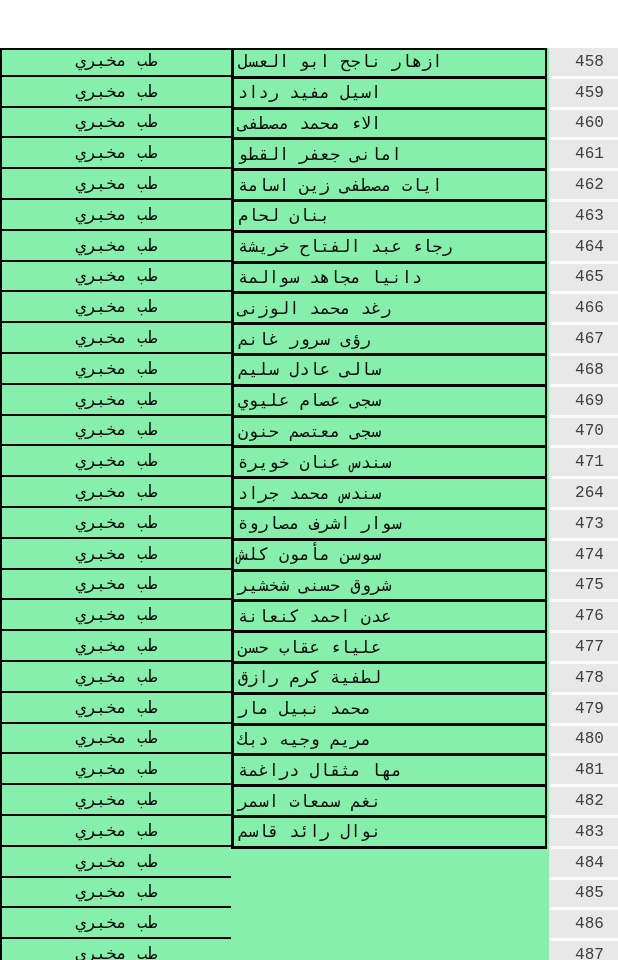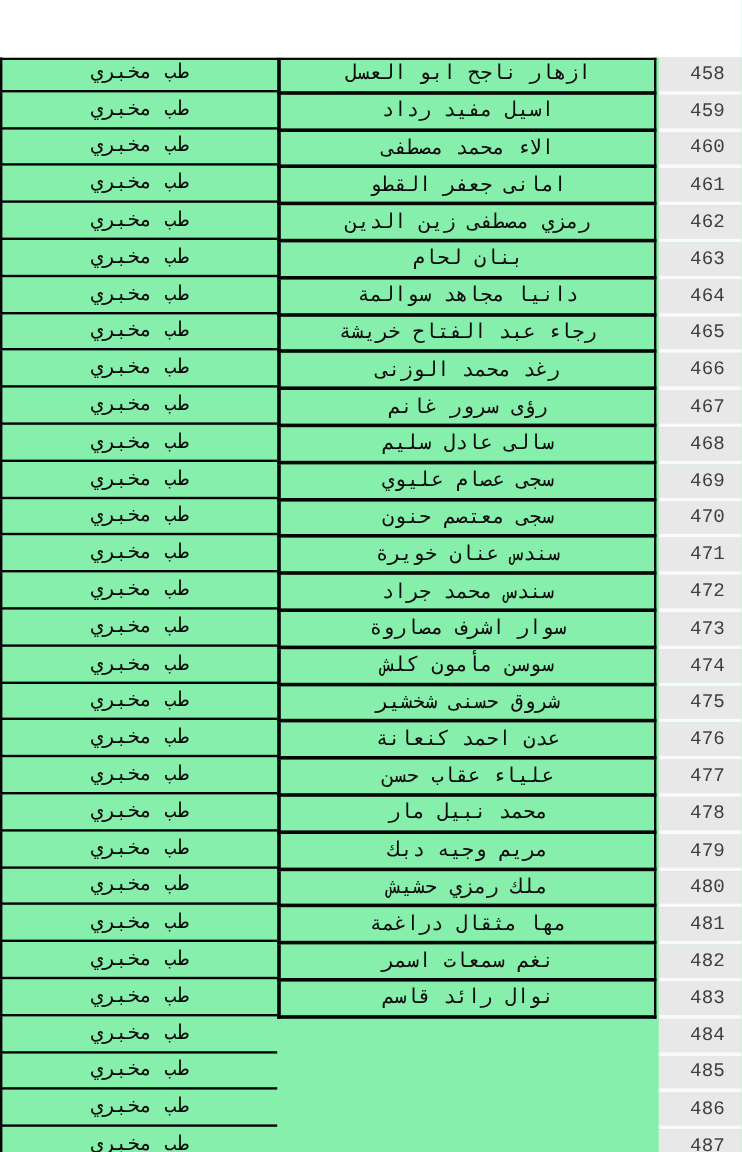--- a/index.html
+++ b/index.html
@@ -22,21 +22,21 @@
   .specialty-cell{
     border-left:2px solid var(--grid);
     border-bottom:2px solid var(--grid);
     display:flex;align-items:center;justify-content:center;
     direction:rtl;font-size:17px;color:var(--ink);white-space:nowrap;
   }
   .name-cell{
     border-left:3px solid var(--grid);
     border-right:2px solid var(--grid);
     border-bottom:3px solid var(--grid);
-    display:flex;align-items:center;justify-content:center;
+    display:flex;align-items:center;justify-content:flex-end;
     direction:rtl;text-align:right;
     padding:0 3px 0 4px;
     font-size:17px;color:var(--ink);white-space:nowrap;
   }
   .number-cell{
     background:var(--hdr-bg);
     border-bottom:3px solid var(--hdr-sep);
     display:flex;align-items:center;justify-content:center;
     font-size:16px;color:var(--hdr-text);
     padding-right:6px;
@@ -151,32 +151,32 @@
       <div class="cell name-cell">
         <span>اسيل مفيد رداد</span>
       </div>
       <div class="cell name-cell">
         <span>الاء محمد مصطفى</span>
       </div>
       <div class="cell name-cell">
         <span>امانى جعفر القطو</span>
       </div>
       <div class="cell name-cell">
-        <span>رمزي مصطفى زين الدين</span>
+        <span>ايات مصطفى زين اسامة</span>
       </div>
       <div class="cell name-cell">
         <span>بنان لحام</span>
       </div>
       <div class="cell name-cell">
+        <span>رجاء عبد الفتاح خريشة</span>
+      </div>
+      <div class="cell name-cell">
         <span>دانيا مجاهد سوالمة</span>
       </div>
       <div class="cell name-cell">
-        <span>رجاء عبد الفتاح خريشة</span>
-      </div>
-      <div class="cell name-cell">
         <span>رغد محمد الوزنى</span>
       </div>
       <div class="cell name-cell">
         <span>رؤى سرور غانم</span>
       </div>
       <div class="cell name-cell">
         <span>سالى عادل سليم</span>
       </div>
       <div class="cell name-cell">
         <span>سجى عصام عليوي</span>
@@ -199,27 +199,27 @@
       <div class="cell name-cell">
         <span>شروق حسنى شخشير</span>
       </div>
       <div class="cell name-cell">
         <span>عدن احمد كنعانة</span>
       </div>
       <div class="cell name-cell">
         <span>علياء عقاب حسن</span>
       </div>
       <div class="cell name-cell">
+        <span>لطفية كرم رازق</span>
+      </div>
+      <div class="cell name-cell">
         <span>محمد نبيل مار</span>
       </div>
       <div class="cell name-cell">
         <span>مريم وجيه دبك</span>
-      </div>
-      <div class="cell name-cell">
-        <span>ملك رمزي حشيش</span>
       </div>
       <div class="cell name-cell">
         <span>مها مثقال دراغمة</span>
       </div>
       <div class="cell name-cell">
         <span>نغم سمعات اسمر</span>
       </div>
       <div class="cell name-cell">
         <span>نوال رائد قاسم</span>
       </div>
@@ -261,21 +261,21 @@
       <div class="cell number-cell">
         <span>469</span>
       </div>
       <div class="cell number-cell">
         <span>470</span>
       </div>
       <div class="cell number-cell">
         <span>471</span>
       </div>
       <div class="cell number-cell">
-        <span>472</span>
+        <span>264</span>
       </div>
       <div class="cell number-cell">
         <span>473</span>
       </div>
       <div class="cell number-cell">
         <span>474</span>
       </div>
       <div class="cell number-cell">
         <span>475</span>
       </div>

